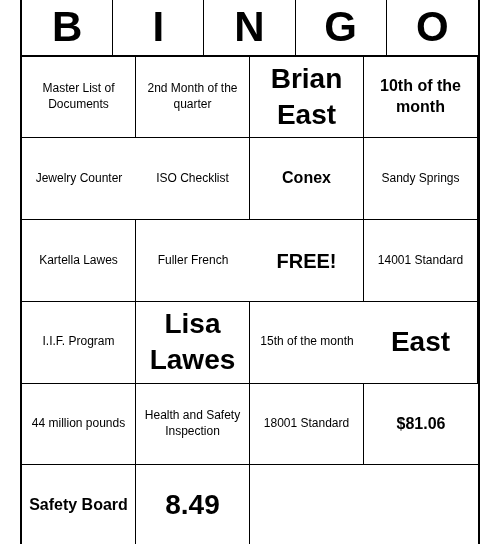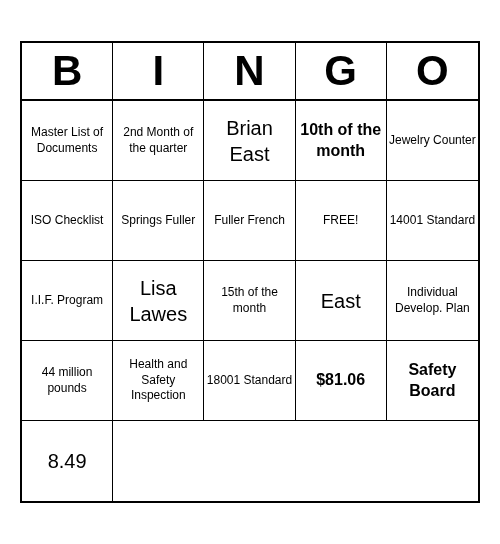--- a/index.html
+++ b/index.html
@@ -27,21 +27,21 @@
       font-size: 42px;
       font-weight: bold;
       padding: 4px 0;
       border-right: 1px solid #000;
     }
     .bingo-header-cell:last-child {
       border-right: none;
     }
     .bingo-grid {
       display: grid;
-      grid-template-columns: repeat(5, 1fr);
+      grid-template-columns: repeat(4, 1fr);
       grid-template-rows: repeat(5, 1fr);
     }
     .bingo-cell {
       border-right: 1px solid #000;
       border-bottom: 1px solid #000;
       text-align: center;
       font-size: 12px;
       padding: 4px 2px;
       min-height: 80px;
       display: flex;
@@ -49,59 +49,60 @@
       justify-content: center;
       line-height: 1.3;
     }
     .bingo-cell:nth-child(5n) {
       border-right: none;
     }
     .bingo-cell:nth-child(n+21) {
       border-bottom: none;
     }
     .bingo-cell.large-text {
-      font-size: 20px;
-      font-weight: normal;
+      font-size: 28px;
+      font-weight: bold;
     }
     .bingo-cell.medium-text {
       font-size: 16px;
       font-weight: bold;
     }
     .bingo-cell.free {
-      font-size: 12px;
-      font-weight: normal;
+      font-size: 20px;
+      font-weight: bold;
     }
   </style>
 </head>
 <body>
 
 <div class="bingo-card">
   <div class="bingo-header">
   <div class="bingo-header-cell">B</div>
       <div class="bingo-header-cell">I</div>
       <div class="bingo-header-cell">N</div>
       <div class="bingo-header-cell">G</div>
       <div class="bingo-header-cell">O</div>
     </div>
   <div class="bingo-grid">
   <div class="bingo-cell">Master List of Documents</div>
       <div class="bingo-cell">2nd Month of the quarter</div>
       <div class="bingo-cell large-text">Brian East</div>
       <div class="bingo-cell medium-text">10th of the month</div>
       <div class="bingo-cell">Jewelry Counter</div>
       <div class="bingo-cell">ISO Checklist</div>
-      <div class="bingo-cell">Springs Fuller</div>
+      <div class="bingo-cell medium-text">Conex</div>
+      <div class="bingo-cell">Sandy Springs</div>
+      <div class="bingo-cell">Kartella Lawes</div>
       <div class="bingo-cell">Fuller French</div>
       <div class="bingo-cell free">FREE!</div>
       <div class="bingo-cell">14001 Standard</div>
       <div class="bingo-cell">I.I.F. Program</div>
       <div class="bingo-cell large-text">Lisa Lawes</div>
       <div class="bingo-cell">15th of the month</div>
       <div class="bingo-cell large-text">East</div>
-      <div class="bingo-cell">Individual Develop. Plan</div>
       <div class="bingo-cell">44 million pounds</div>
       <div class="bingo-cell">Health and Safety Inspection</div>
       <div class="bingo-cell">18001 Standard</div>
       <div class="bingo-cell medium-text">$81.06</div>
       <div class="bingo-cell medium-text">Safety Board</div>
       <div class="bingo-cell large-text">8.49</div>
     </div>
 </div>
 
 </body></html>

